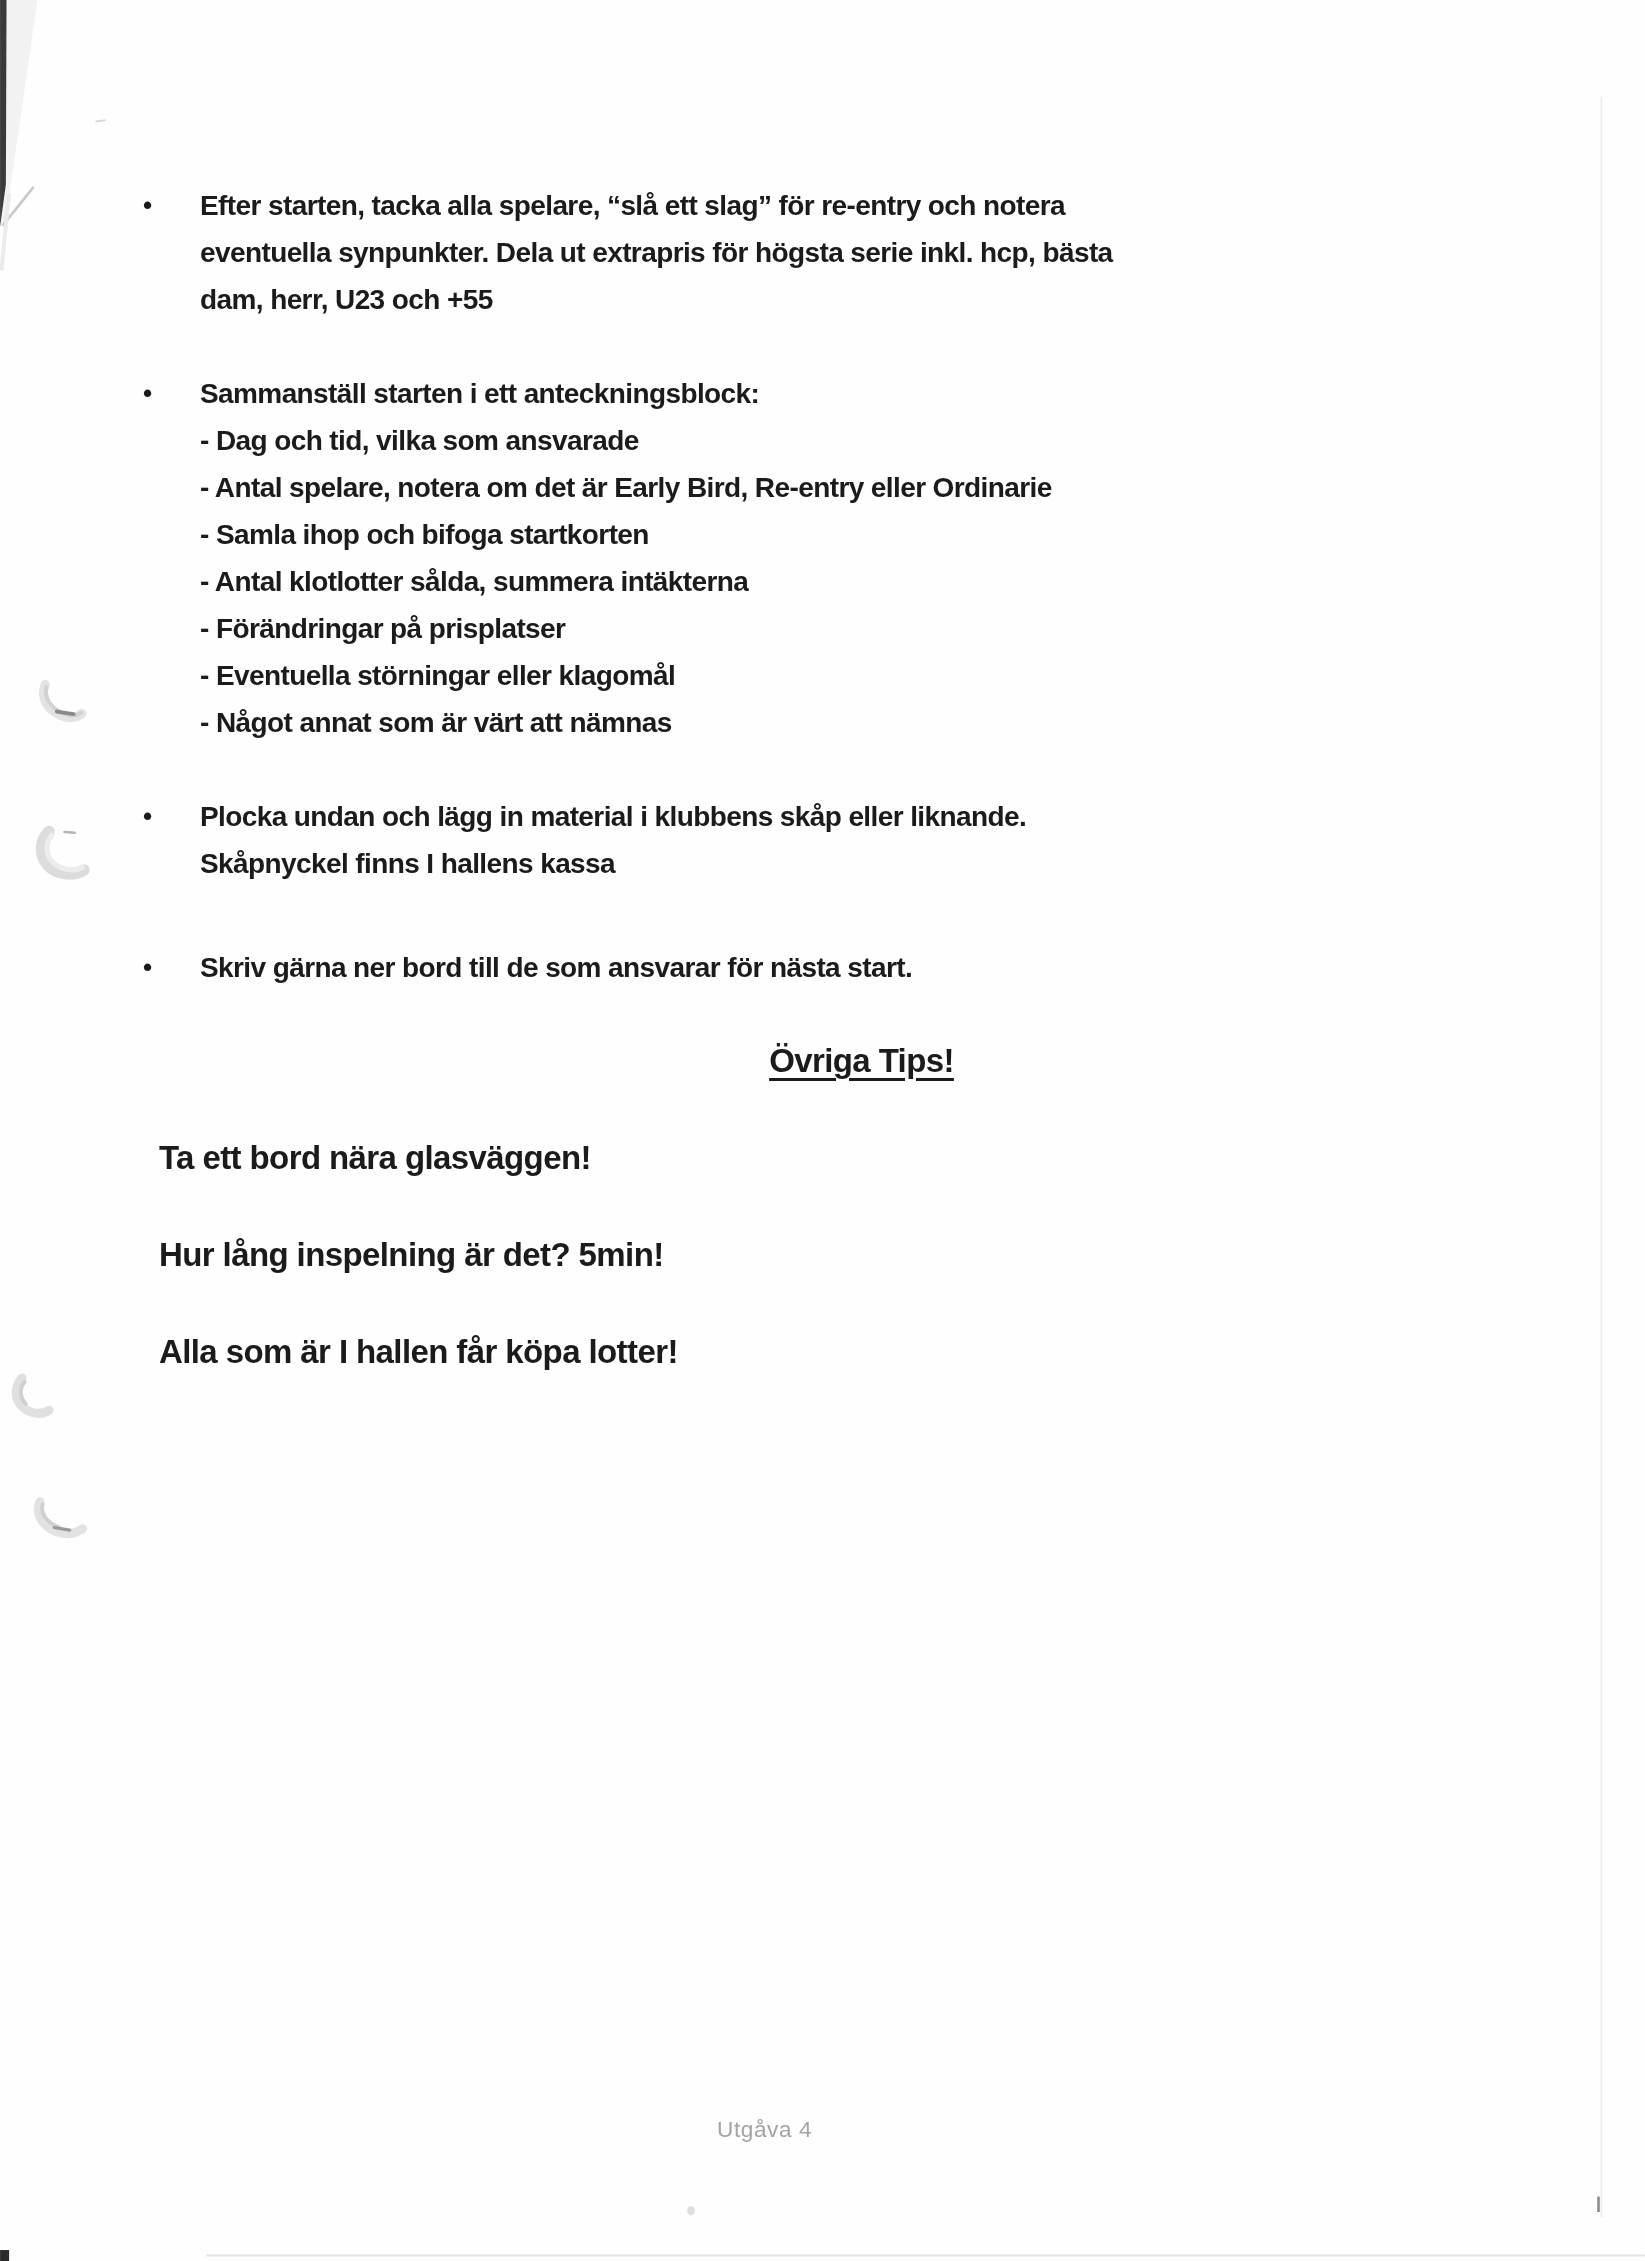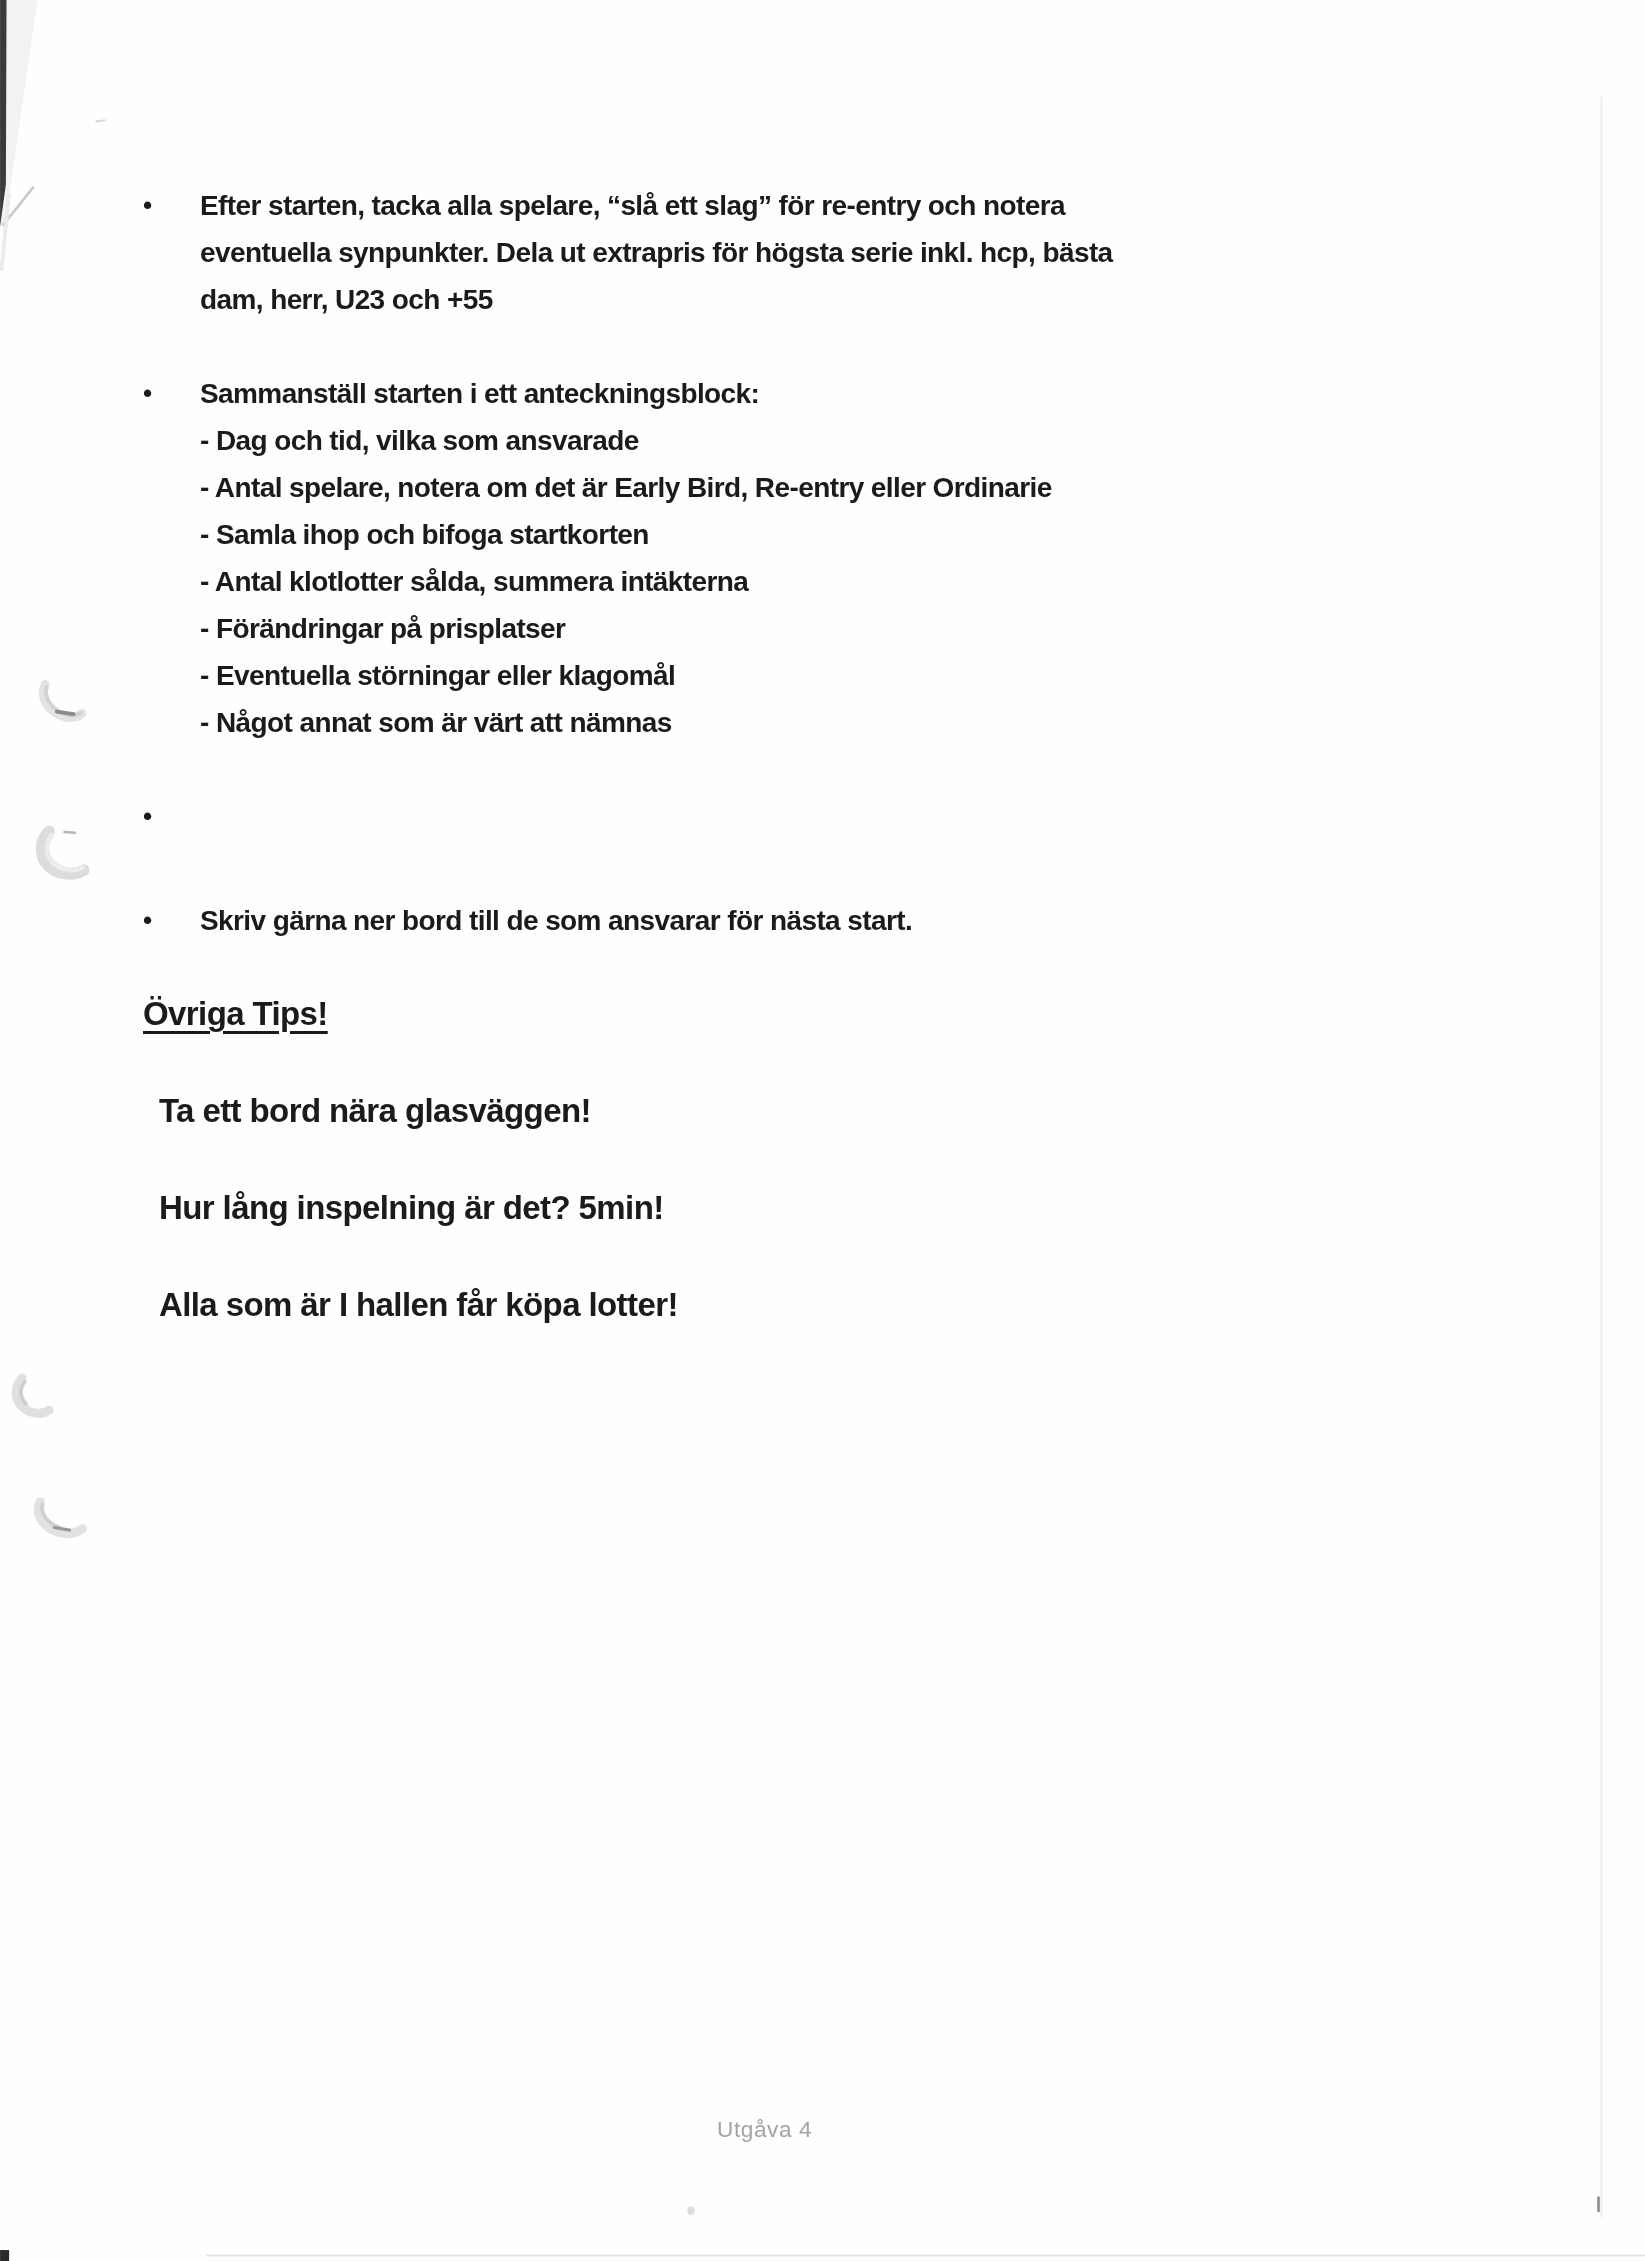--- a/index.html
+++ b/index.html
@@ -38,20 +38,21 @@
     white-space:pre-line;
     font-size:28px;
     line-height:47px;
     letter-spacing:-0.6px;
   }
   .section-heading{
     margin:46px 0 0 0;
     font-size:33px;
     line-height:47px;
     letter-spacing:-0.6px;
+    text-align:center;
   }
   .section-heading .underlined{
     text-decoration:underline;
     text-decoration-thickness:2.6px;
     text-underline-offset:5.8px;
   }
   .tip-paragraph{
     margin:50px 0 0 16px;
     font-size:33px;
     line-height:47px;
@@ -97,20 +98,22 @@
 - Antal spelare, notera om det är Early Bird, Re-entry eller Ordinarie
 - Samla ihop och bifoga startkorten
 - Antal klotlotter sålda, summera intäkterna
 - Förändringar på prisplatser
 - Eventuella störningar eller klagomål
 - Något annat som är värt att nämnas</span>
     </div>
 
     <div class="bullet-item gap-lg">
       <span class="bullet-marker">•</span>
+      <span class="bullet-text">Plocka undan och lägg in material i klubbens skåp eller liknande.
+Skåpnyckel finns I hallens kassa</span>
     </div>
 
     <div class="bullet-item gap-lg last">
       <span class="bullet-marker">•</span>
       <span class="bullet-text">Skriv gärna ner bord till de som ansvarar för nästa start.</span>
     </div>
 
     <h2 class="section-heading"><span class="underlined">Övriga Tips!</span></h2>
 
     <p class="tip-paragraph">Ta ett bord nära glasväggen!</p>

